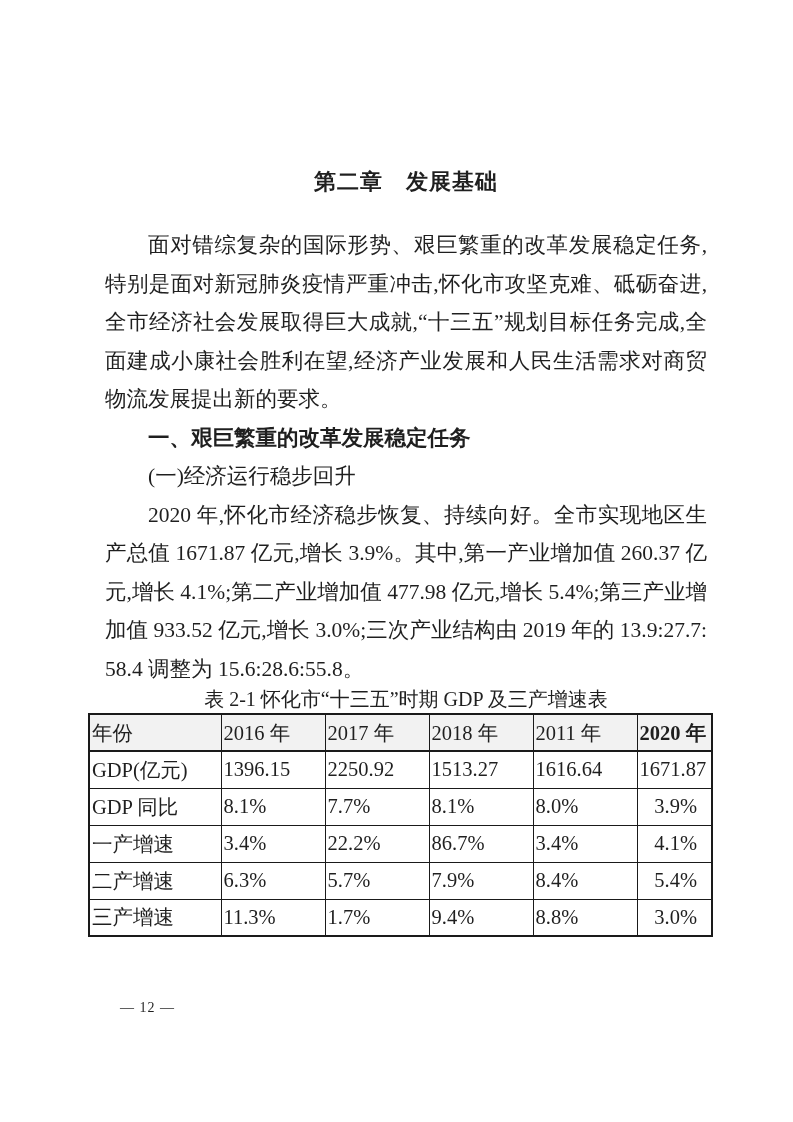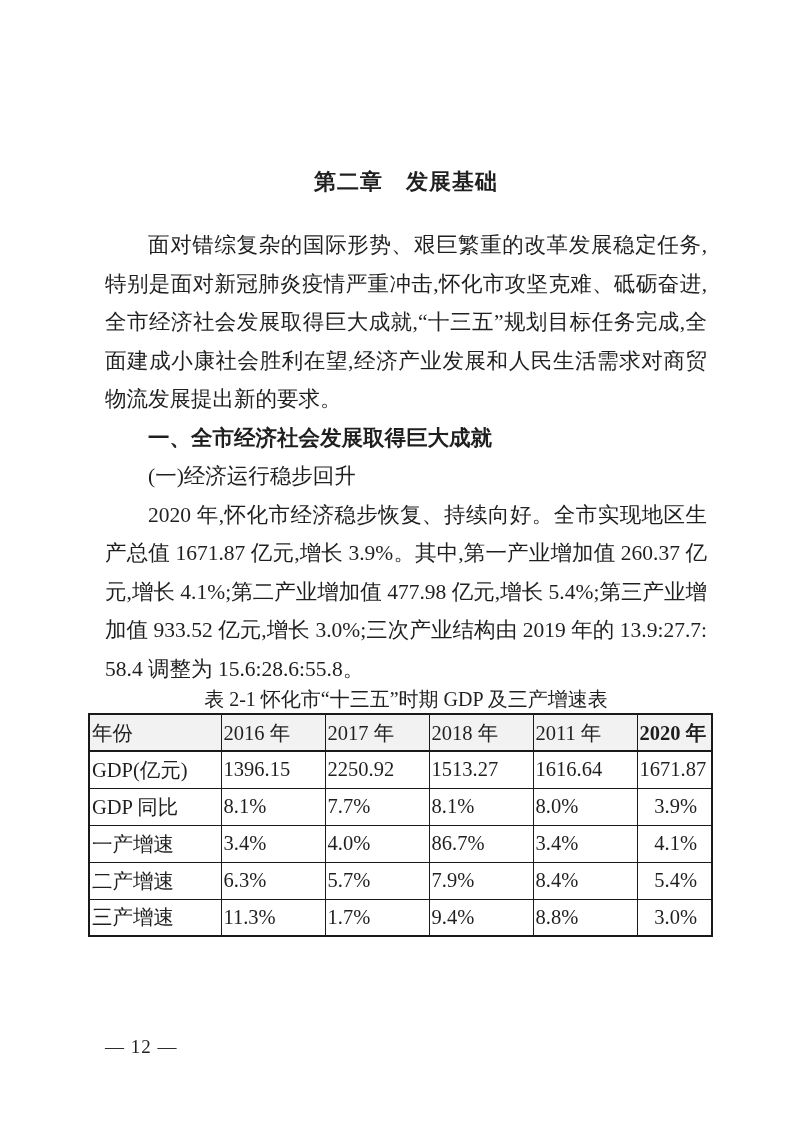--- a/index.html
+++ b/index.html
@@ -81,38 +81,37 @@
     border-bottom: 2px solid var(--border-color, #1a1a1a);
   }
   .gdp-table thead th:first-child { width: 132px; }
   .gdp-table thead th:last-child  { width: 75px; font-weight: bold; }
   .gdp-table tbody td:last-child {
     text-align: right;
     padding-right: 14px;
   }
   .page-number {
     position: absolute;
-    left: 105px;
+    left: 120px;
     top: 1000px;
-    font-size: 19px;
+    font-size: 14px;
     letter-spacing: 1px;
-    margin-top: 36px;
   }
 </style>
 </head>
 <body>
 
 <div class="page" style="background: rgb(255, 255, 255); color: rgb(31, 31, 31);">
   <div class="content">
 
     <h1 class="chapter-title">第二章　发展基础</h1>
 
     <p class="body-text">面对错综复杂的国际形势、艰巨繁重的改革发展稳定任务,特别是面对新冠肺炎疫情严重冲击,怀化市攻坚克难、砥砺奋进,全市经济社会发展取得巨大成就,“十三五”规划目标任务完成,全面建成小康社会胜利在望,经济产业发展和人民生活需求对商贸物流发展提出新的要求。</p>
 
-    <h2 class="section-heading">一、全市经济社会发展取得巨大成就</h2>
+    <h2 class="section-heading">一、艰巨繁重的改革发展稳定任务</h2>
 
     <h3 class="subsection-heading">(一)经济运行稳步回升</h3>
 
     <p class="body-text">2020 年,怀化市经济稳步恢复、持续向好。全市实现地区生产总值 1671.87 亿元,增长 3.9%。其中,第一产业增加值 260.37 亿元,增长 4.1%;第二产业增加值 477.98 亿元,增长 5.4%;第三产业增加值 933.52 亿元,增长 3.0%;三次产业结构由 2019 年的 13.9:27.7:58.4 调整为 15.6:28.6:55.8。</p>
 
     <div class="table-caption">表 2-1 怀化市“十三五”时期 GDP 及三产增速表</div>
 
     <table class="gdp-table" style="--header-bg: #f2f2f2; --border-color: #1a1a1a;">
       <thead>
           <tr>
@@ -137,21 +136,21 @@
             <td>GDP 同比</td>
             <td>8.1%</td>
             <td>7.7%</td>
             <td>8.1%</td>
             <td>8.0%</td>
             <td>3.9%</td>
           </tr>
           <tr>
             <td>一产增速</td>
             <td>3.4%</td>
-            <td>4.0%</td>
+            <td>22.2%</td>
             <td>86.7%</td>
             <td>3.4%</td>
             <td>4.1%</td>
           </tr>
           <tr>
             <td>二产增速</td>
             <td>6.3%</td>
             <td>5.7%</td>
             <td>7.9%</td>
             <td>8.4%</td>

